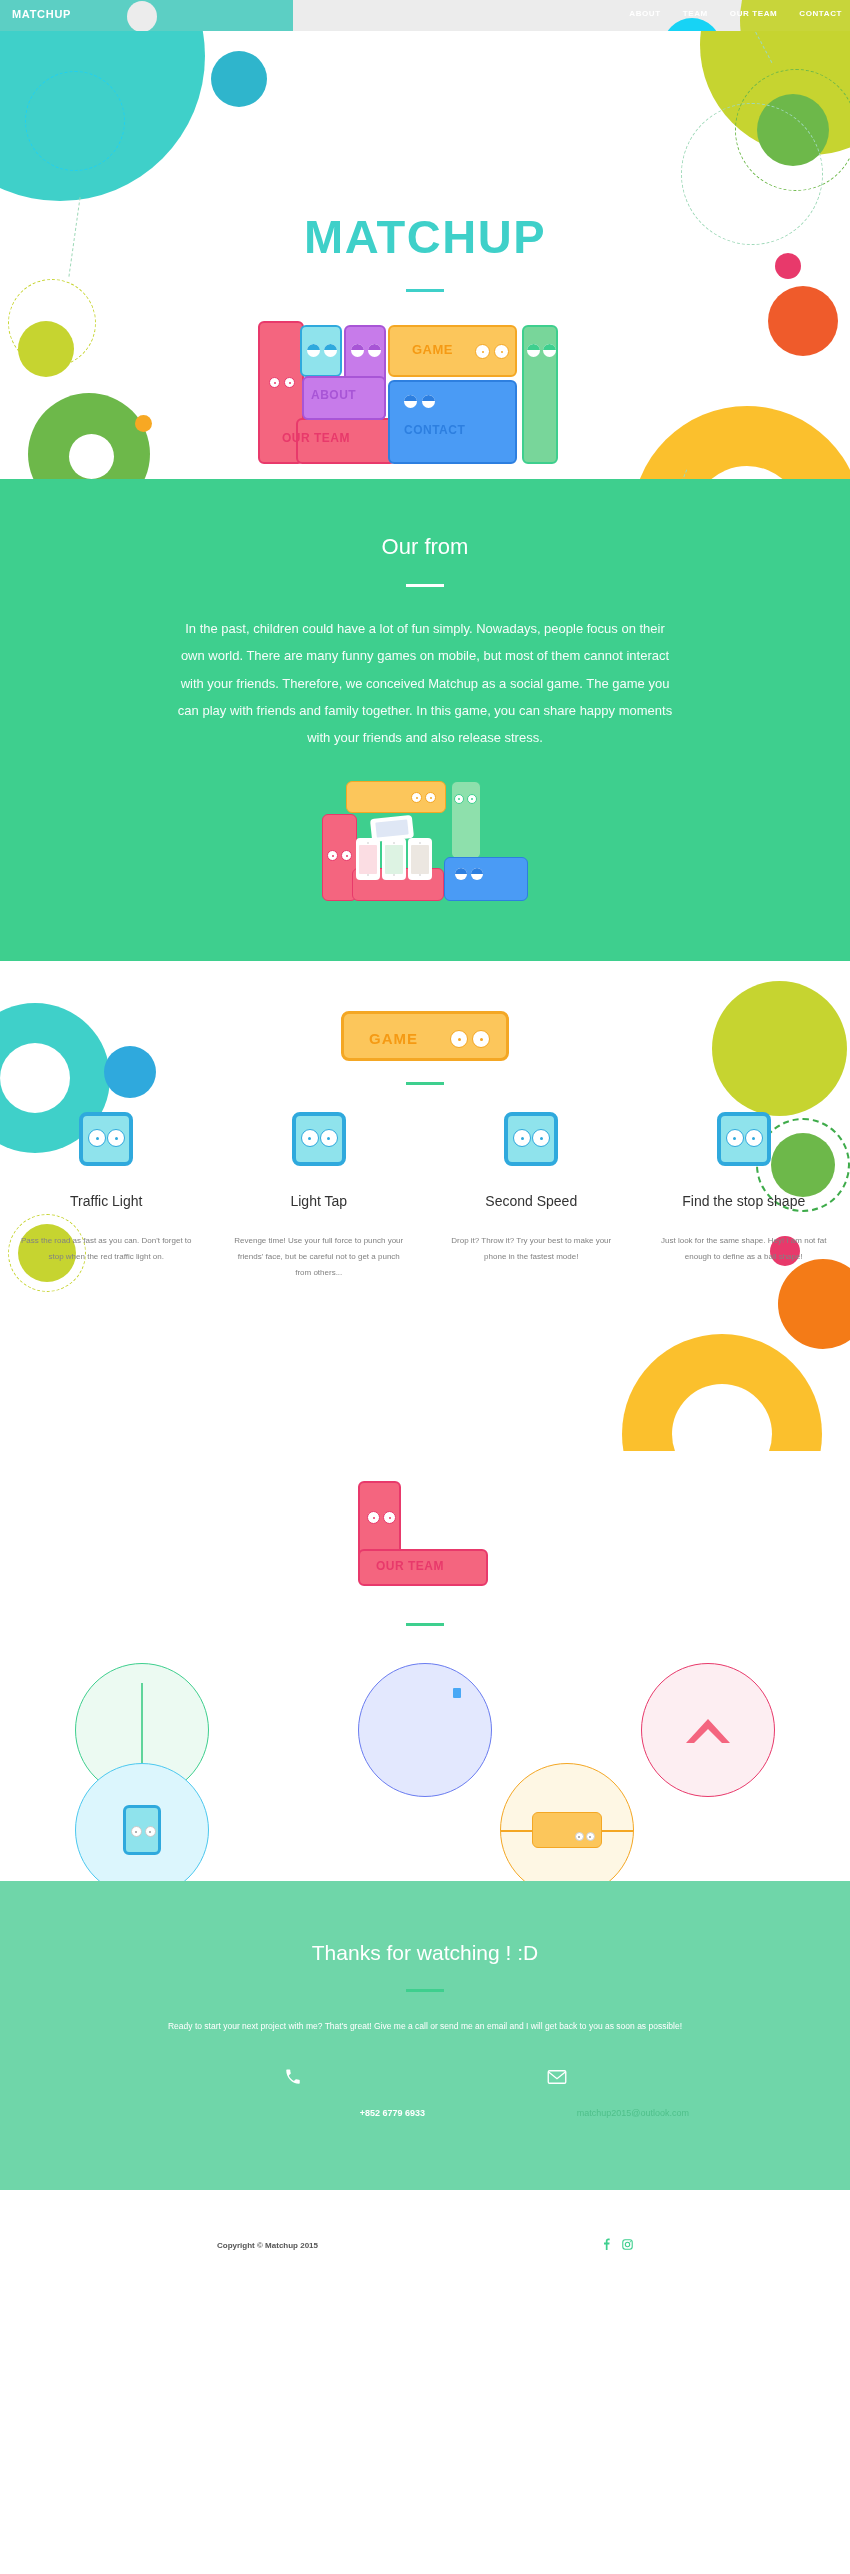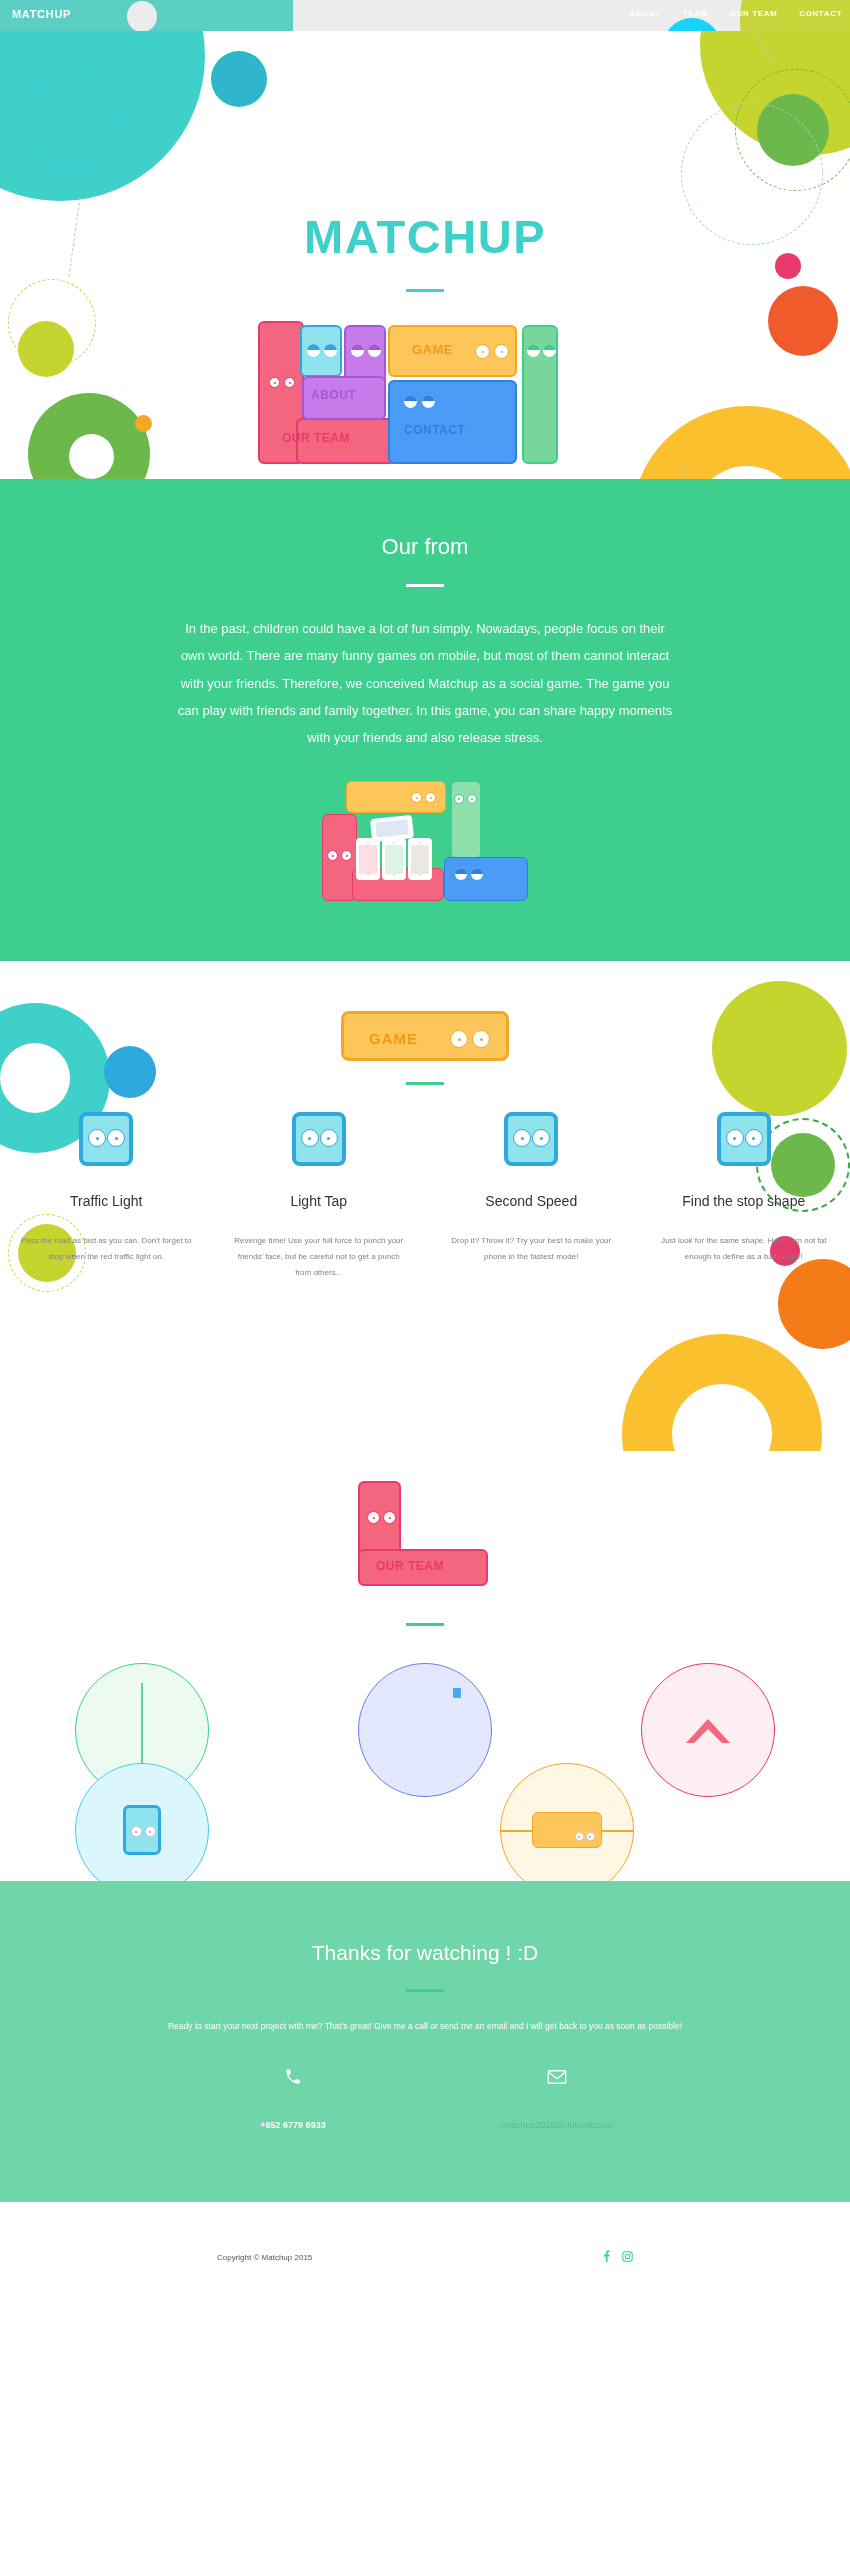--- a/index.html
+++ b/index.html
@@ -144,26 +144,26 @@
     background:#6fd6a9; text-align:center;
   }
   .contact-title { font-size:21px; color:#ffffff; }
   .contact-rule { width:38px; height:3px; background:#3ecf8e; margin:24px auto 0; }
   .contact-text {
     width:520px; margin:26px auto 0; color:#ffffff; font-size:8.5px; line-height:2.1;
   }
   .contact-cols { display:flex; justify-content:center; margin-top:32px; }
   .contact-col { width:264px; }
   .contact-ico { color:#ffffff; }
-  .contact-val { margin-top:30px; font-size:9px; font-weight:bold; color:#ffffff; }
+  .contact-val { margin-top:18px; font-size:9px; font-weight:bold; color:#ffffff;text-align:right; }
   .contact-val.email { color:#4fc08b; font-weight:normal; }
 
   
   .footer {
-    position:relative; width:850px; height:130px; background:#ffffff;
+    position:relative; width:850px; height:130px; background:#ffffff;font-weight:bold;
   }
   .footer-inner {
     position:absolute; left:217px; right:217px; top:46px;
     display:flex; justify-content:space-between; align-items:center;
   }
   .copyright { font-size:8px; color:#555555; }
   .socials { display:flex; gap:12px; align-items:center; }
   .social { color:#3ecf8e; cursor:pointer; }
 </style>
 </head>

